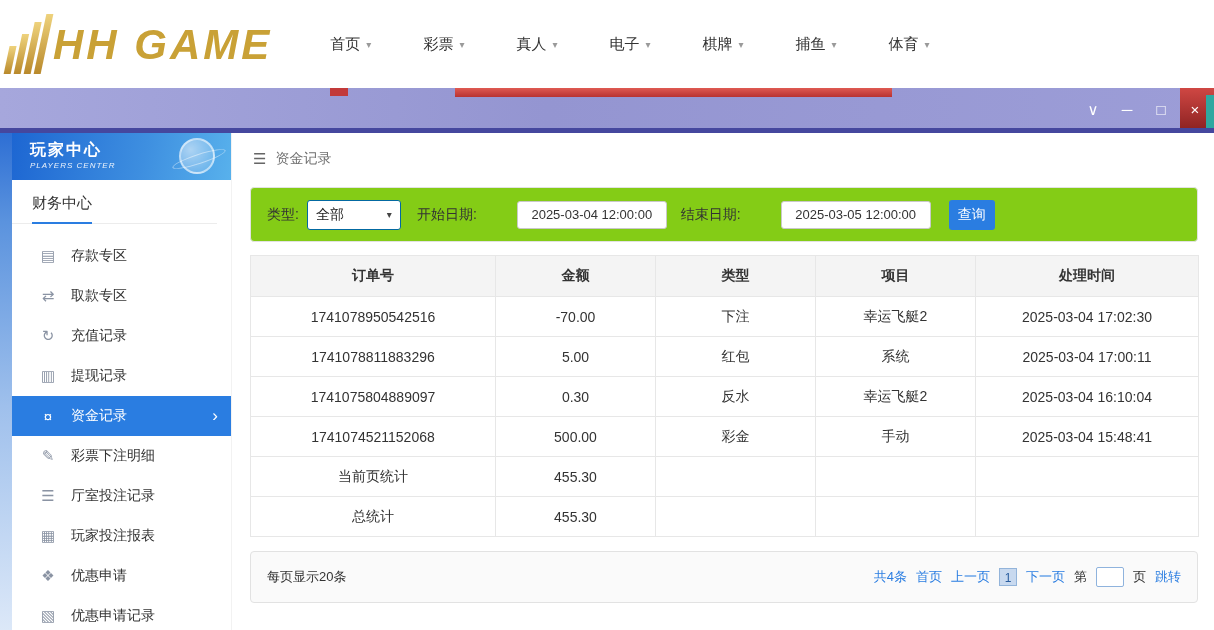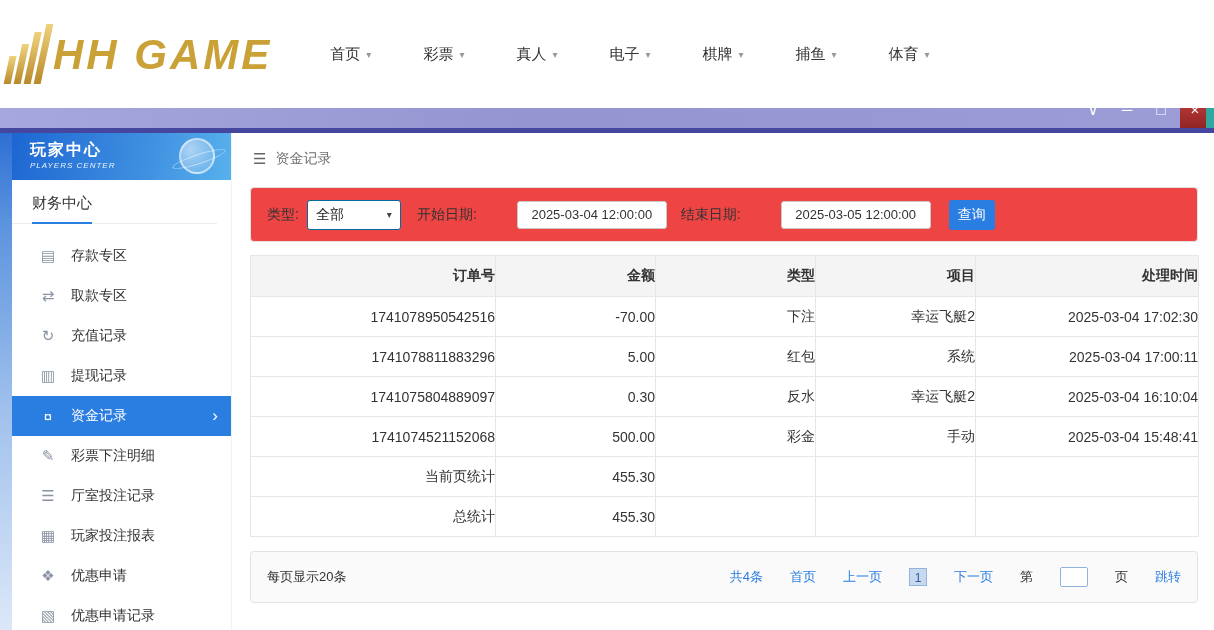--- a/index.html
+++ b/index.html
@@ -1,20 +1,20 @@
 <!DOCTYPE html>
 <html><head>
 <meta charset="utf-8">
 <style>
   * { margin:0; padding:0; box-sizing:border-box; }
   html,body { width:1214px; height:630px; }
   body { font-family:"Liberation Sans","DejaVu Sans",sans-serif; background:#fff; overflow:hidden; position:relative; }
 
   
-  .top-header { position:absolute; top:0; left:0; width:1214px; height:108px; background:#fff; display:flex; align-items:center; z-index:5; }
+  .top-header { position:absolute; top:0; left:0; width:1214px; height:88px; background:#fff; display:flex; align-items:center; z-index:5; }
   .logo { display:flex; align-items:flex-end; margin-left:10px; height:60px; }
   .logo-bars { display:flex; align-items:flex-end; gap:3px; margin-right:6px; transform:skewX(-12deg); }
   .logo-bars i { display:block; width:7px; background:linear-gradient(180deg,#eed27c,#b9892b); }
   .logo-bars i:nth-child(1){height:28px;} .logo-bars i:nth-child(2){height:40px;}
   .logo-bars i:nth-child(3){height:52px;} .logo-bars i:nth-child(4){height:60px;}
   .logo-text { font-size:42px; font-weight:bold; font-style:italic; letter-spacing:3px; color:#c9a136; line-height:58px; }
 
   .main-nav { display:flex; gap:52px; margin-left:58px; }
   .nav-item { display:flex; align-items:center; gap:6px; font-size:15px; color:#333; cursor:pointer; white-space:nowrap; }
   .nav-item .chev { font-size:10px; color:#9a9a9a; }
@@ -50,39 +50,39 @@
   .sidebar-item .icon { width:18px; text-align:center; color:#8a93a3; font-size:15px; font-style:normal; }
   .sidebar-item.active { background:#2a7de1; color:#fff; }
   .sidebar-item.active .icon { color:#fff; }
   .sidebar-item .chev-r { position:absolute; right:13px; font-size:17px; color:#fff; }
 
   .main { position:absolute; left:237px; top:133px; width:977px; height:497px; background:#fff; z-index:3; }
   .breadcrumb { display:flex; align-items:center; gap:9px; padding:17px 0 0 16px; font-size:14px; color:#707070; }
   .breadcrumb .hamburger { font-size:15px; color:#666; cursor:pointer; }
 
   .filter-panel { position:absolute; left:13px; top:54px; width:948px; height:55px; border:1px solid #e2e2e2; border-radius:4px;
-    background:#ef4444; display:flex; align-items:center; padding-left:16px; }
+    background:#84cc16; display:flex; align-items:center; padding-left:16px; }
   .flabel { font-size:14px; color:#333; margin-right:8px; white-space:nowrap; }
   .select-box { width:94px; height:30px; background:#fff; border:1px solid #0369a1; border-radius:3px; display:flex; align-items:center;
     justify-content:space-between; padding:0 8px; font-size:14px; color:#222; cursor:pointer; margin-right:16px; }
   .select-box .chev { font-size:10px; color:#444; }
   .date-input { width:150px; height:28px; border:1px solid #c9c9c9; border-radius:3px; font-size:13px; color:#333; text-align:center;
     font-family:"Liberation Sans",sans-serif; margin-right:14px; background:#fff;margin-left:32px; }
   .query-btn { width:46px; height:30px; background:#2a7de1; border:none; border-radius:3px; color:#fff; font-size:14px; cursor:pointer; margin-left:4px;
     font-family:"Liberation Sans",sans-serif; }
 
   .table-wrap { position:absolute; left:13px; top:122px; width:948px; }
   table { width:948px; border-collapse:collapse; table-layout:fixed; }
-  th,td { border:1px solid #e7e7e7; text-align:right; font-size:14px; color:#333; height:40px; overflow:hidden; white-space:nowrap; }
+  th,td { border:1px solid #e7e7e7; text-align:center; font-size:14px; color:#333; height:40px; overflow:hidden; white-space:nowrap; }
   th { background:#f4f4f4; font-weight:bold; height:41px; }
 
   .footer-panel { position:absolute; left:13px; top:418px; width:948px; height:52px; border:1px solid #e2e2e2; border-radius:4px;
     background:#fafafa; display:flex; align-items:center; justify-content:space-between; padding:0 16px; }
   .per-page { font-size:13px; color:#333; }
-  .pager { display:flex; align-items:center; gap:27px; font-size:13px; }
+  .pager { display:flex; align-items:center; gap:9px; font-size:13px; }
   .pager .plink { color:#2a7de1; cursor:pointer; }
   .pager .ptext { color:#333; }
   .page-current { min-width:18px; height:18px; line-height:18px; text-align:center; background:#c8d9ef; border:1px solid #93b4da;
     color:#2a5d9e; font-size:12px; cursor:pointer; padding:0 2px; }
   .jump-input { width:28px; height:20px; border:1px solid #8fb3dd; border-radius:2px; background:#fff; }
 </style>
 </head>
 <body>
 
 <div class="top-header">

